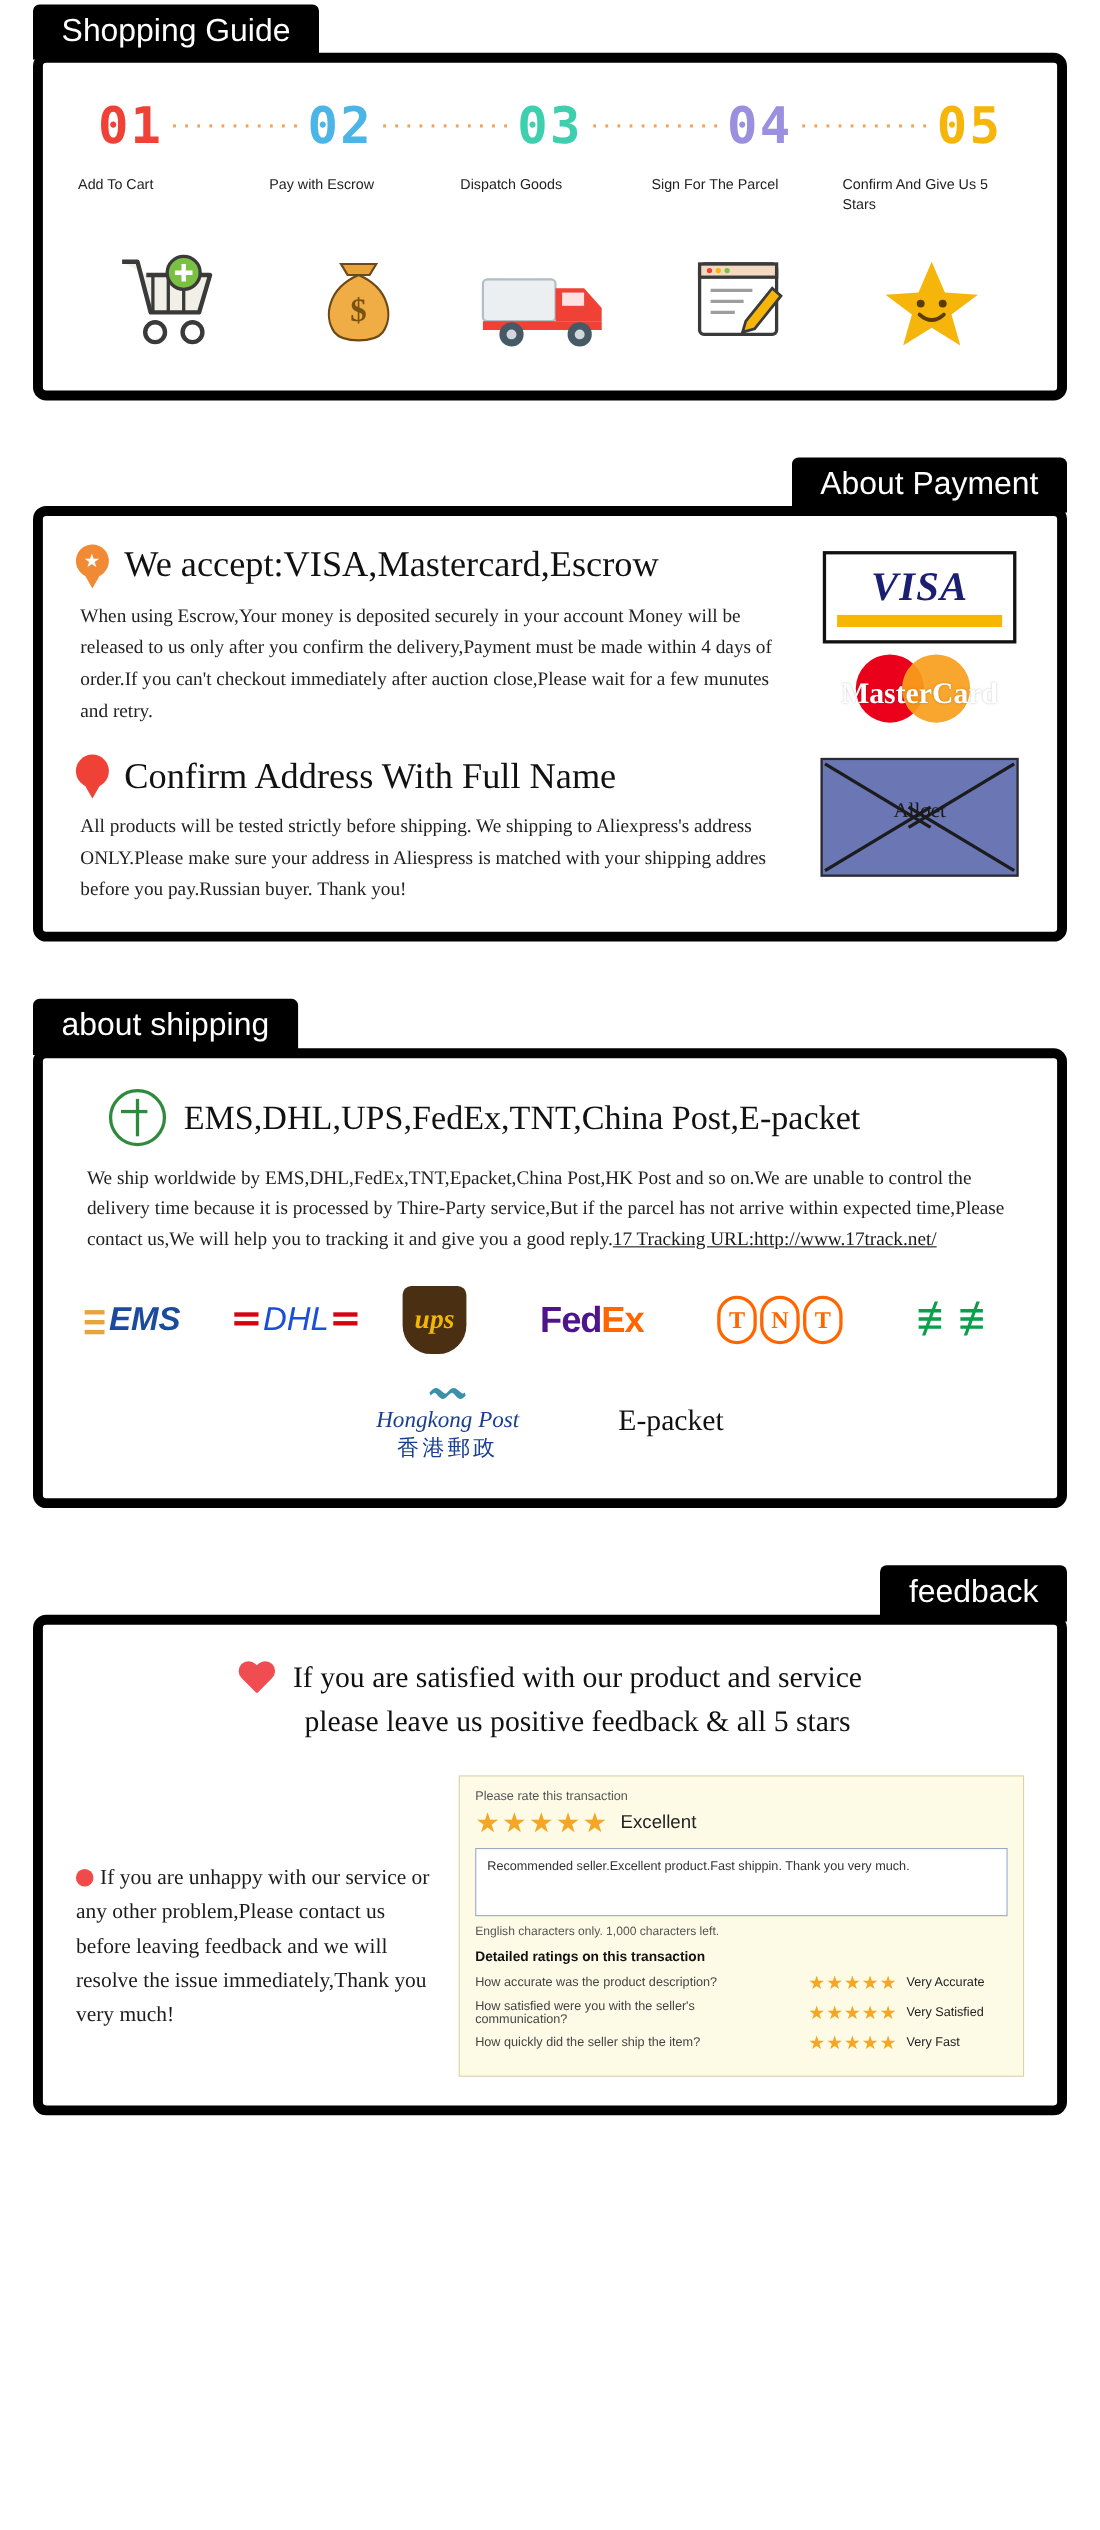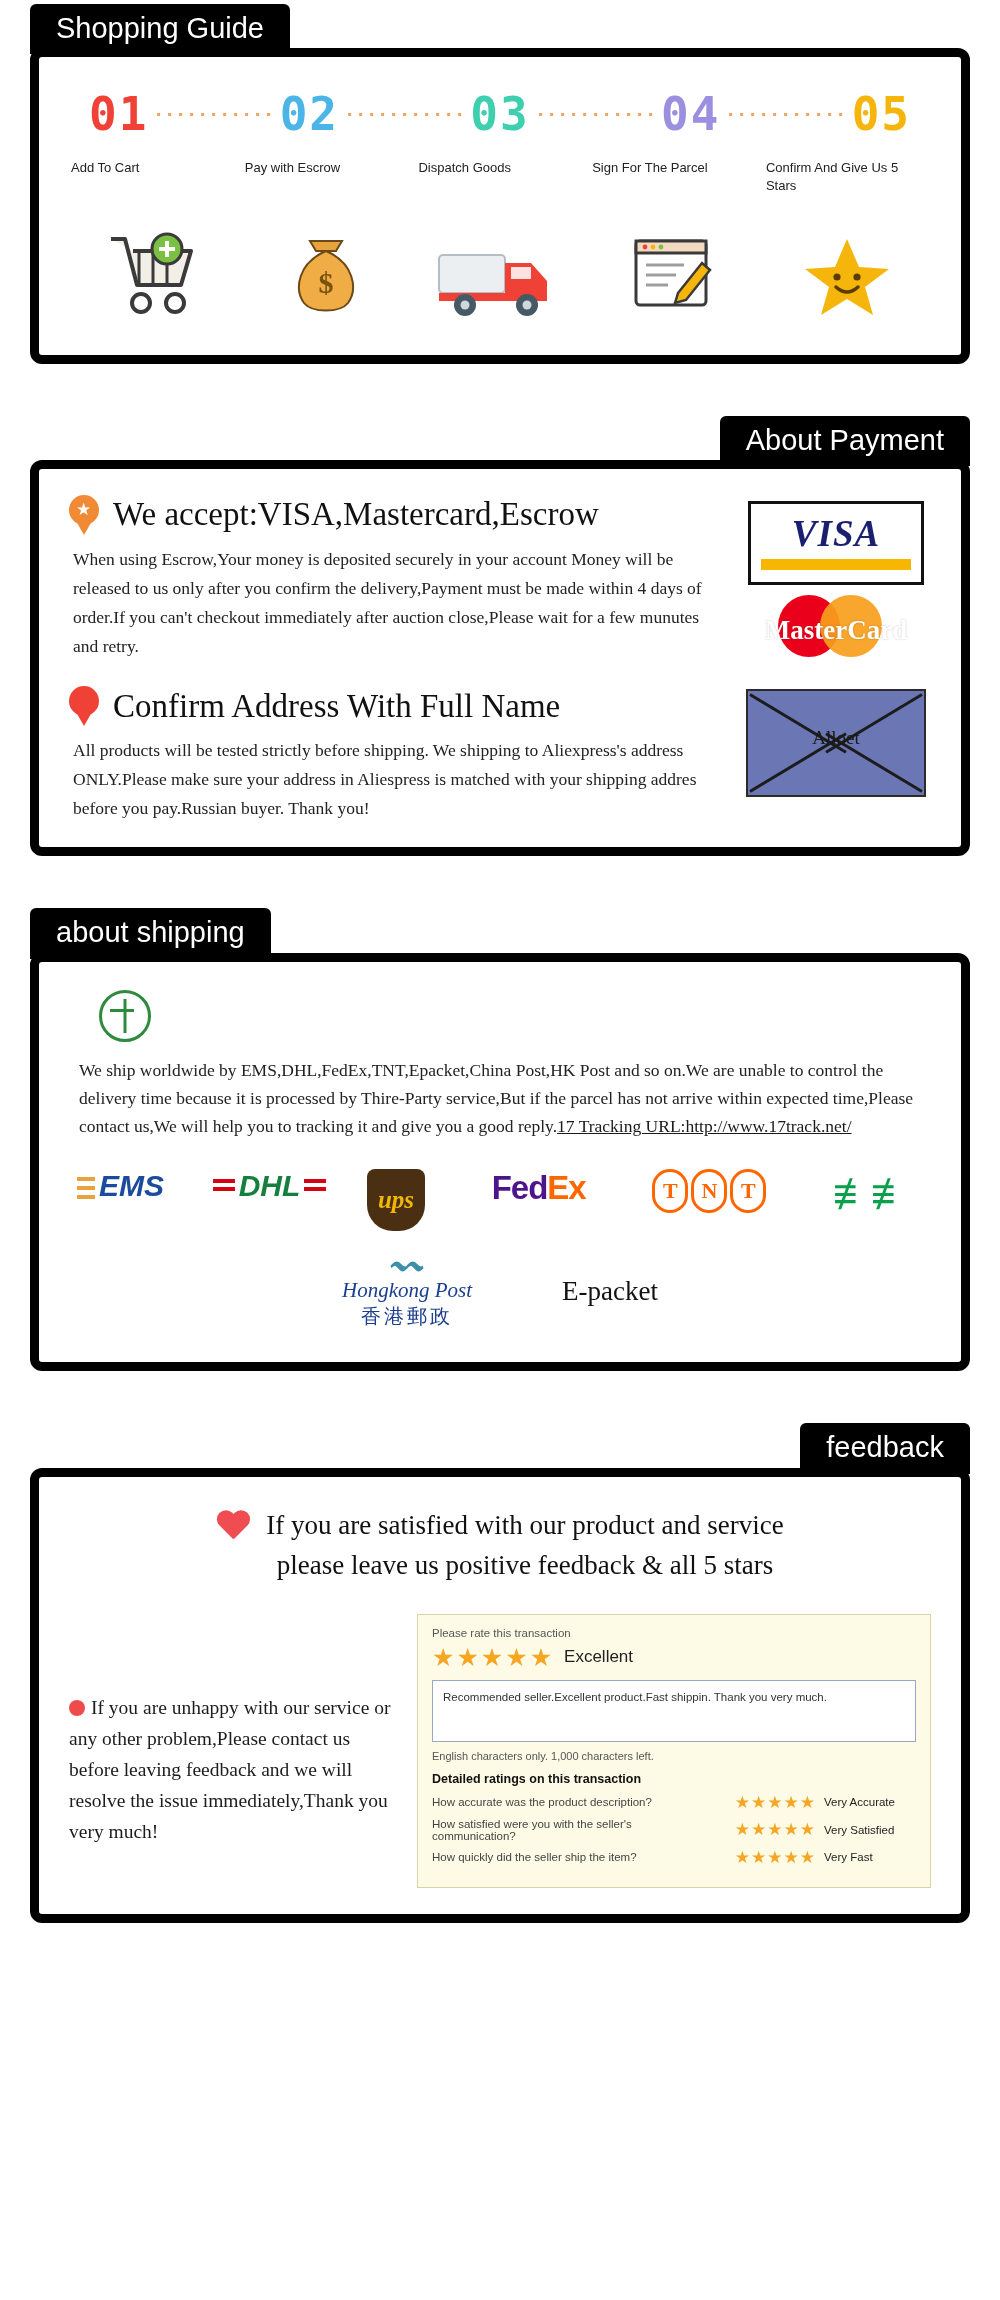--- a/index.html
+++ b/index.html
@@ -229,39 +229,39 @@
   }
   .ship-logo:after {
     content: ""; position: absolute; left: 8px; top: 16px; width: 24px; height: 3px; background: #2e8b3d;
   }
   .ship-text {
     font-family: "Liberation Serif", serif;
     font-size: 17.5px; line-height: 1.62; color: #222; margin: 0 0 22px 6px;
   }
   .ship-link { color: #1a1a1a; text-decoration: underline; }
   .carriers {
-    display: flex; align-items: flex-start; justify-content: space-between;
+    display: flex; align-items: center; justify-content: space-between;
     padding: 6px 18px 0 18px;
   }
   .carriers2 {
     display: flex; align-items: center; justify-content: center; gap: 90px;
     padding: 22px 0 6px 0;
   }
   .ems {
     font-family: "Liberation Sans", sans-serif; font-style: italic; font-weight: bold;
     font-size: 30px; color: #1b4b9c; position: relative; padding: 0 8px;
   }
   .ems:before, .ems:after {
     content: ""; position: absolute; left: -14px; width: 18px; height: 4px; background: #e8a33d;
   }
   .ems:before { top: 8px; box-shadow: 0 9px 0 #e8a33d, 0 18px 0 #e8a33d; }
   .ems:after { display: none; }
   .dhl {
-    font-family: "Liberation Sans", sans-serif; font-style: italic; font-weight: bold;
-    font-size: 30px; color: #15803d; position: relative;
+    font-family: "Liberation Sans", sans-serif; font-style: italic; font-weight: normal;
+    font-size: 30px; color: #1d4ed8; position: relative;
   }
   .dhl:before {
     content: ""; position: absolute; left: -26px; top: 10px; width: 22px; height: 4px;
     background: #d40511; box-shadow: 0 8px 0 #d40511;
   }
   .dhl:after {
     content: ""; position: absolute; right: -26px; top: 10px; width: 22px; height: 4px;
     background: #d40511; box-shadow: 0 8px 0 #d40511;
   }
   .ups {
@@ -512,20 +512,21 @@
     </div>
   </div>
 
   <div class="section">
     <div class="tab tab-overlap">about shipping</div>
     <div class="frame">
       <div class="ship-body">
 
         <div class="ship-head">
           <div class="ship-logo"></div>
+          <h2>EMS,DHL,UPS,FedEx,TNT,China Post,E-packet</h2>
         </div>
 
         <p class="ship-text">
           <span>We ship worldwide by EMS,DHL,FedEx,TNT,Epacket,China Post,HK Post and so on.We are unable to control the delivery time because it is processed by Thire-Party service,But if the parcel has not arrive within expected time,Please contact us,We will help you to tracking it and give you a good reply.</span><a class="ship-link" href="#">17 Tracking URL:http://www.17track.net/</a>
         </p>
 
         <div class="carriers">
           <div class="ems">EMS</div>
           <div class="dhl">DHL</div>
           <div class="ups">ups</div>

